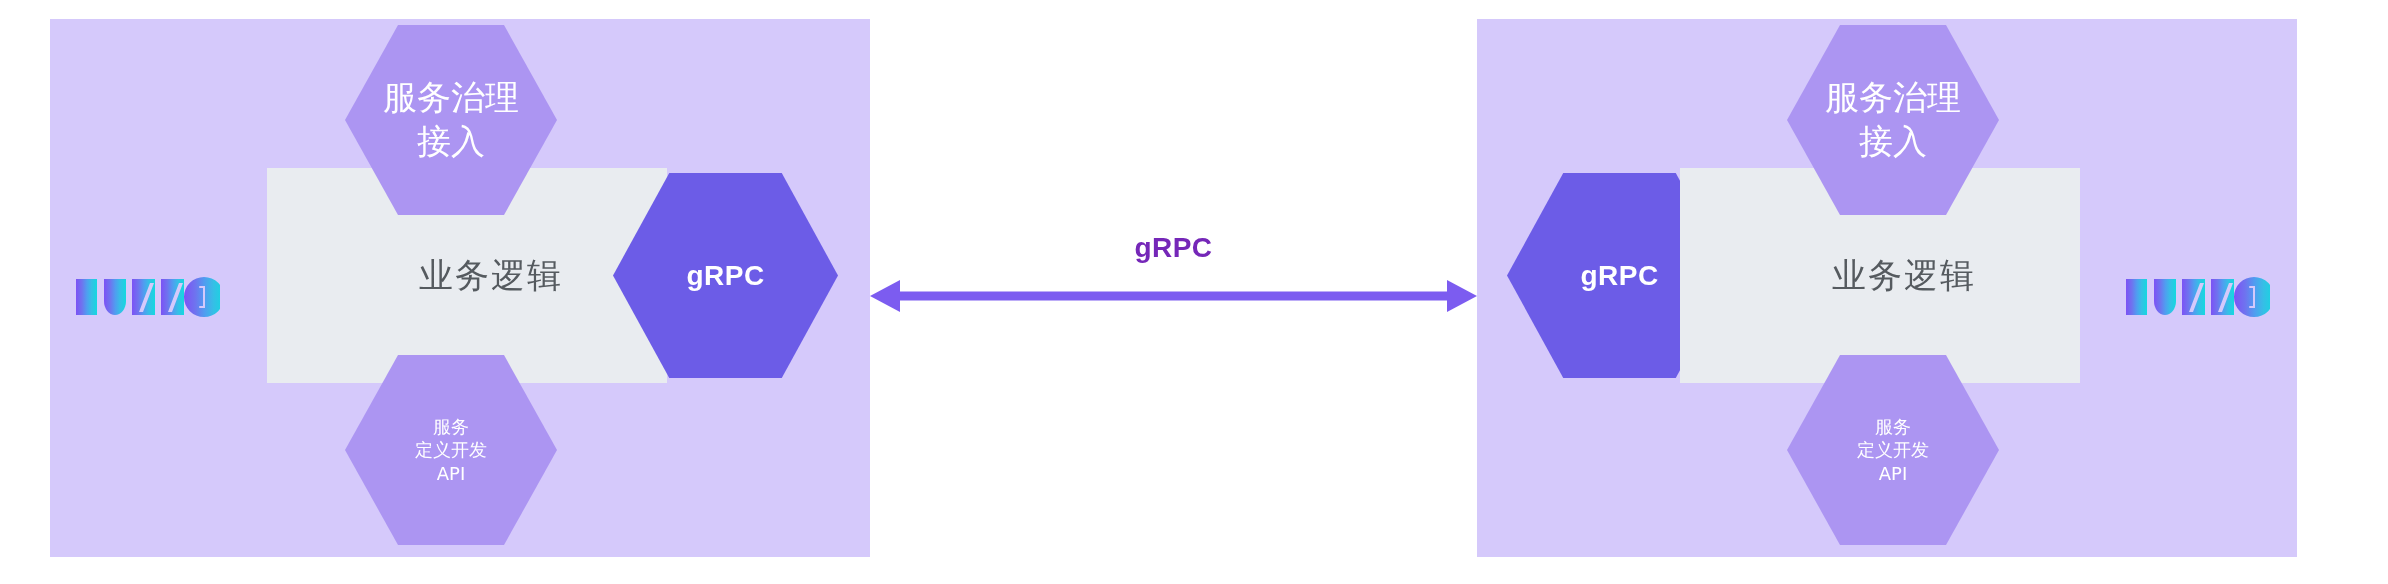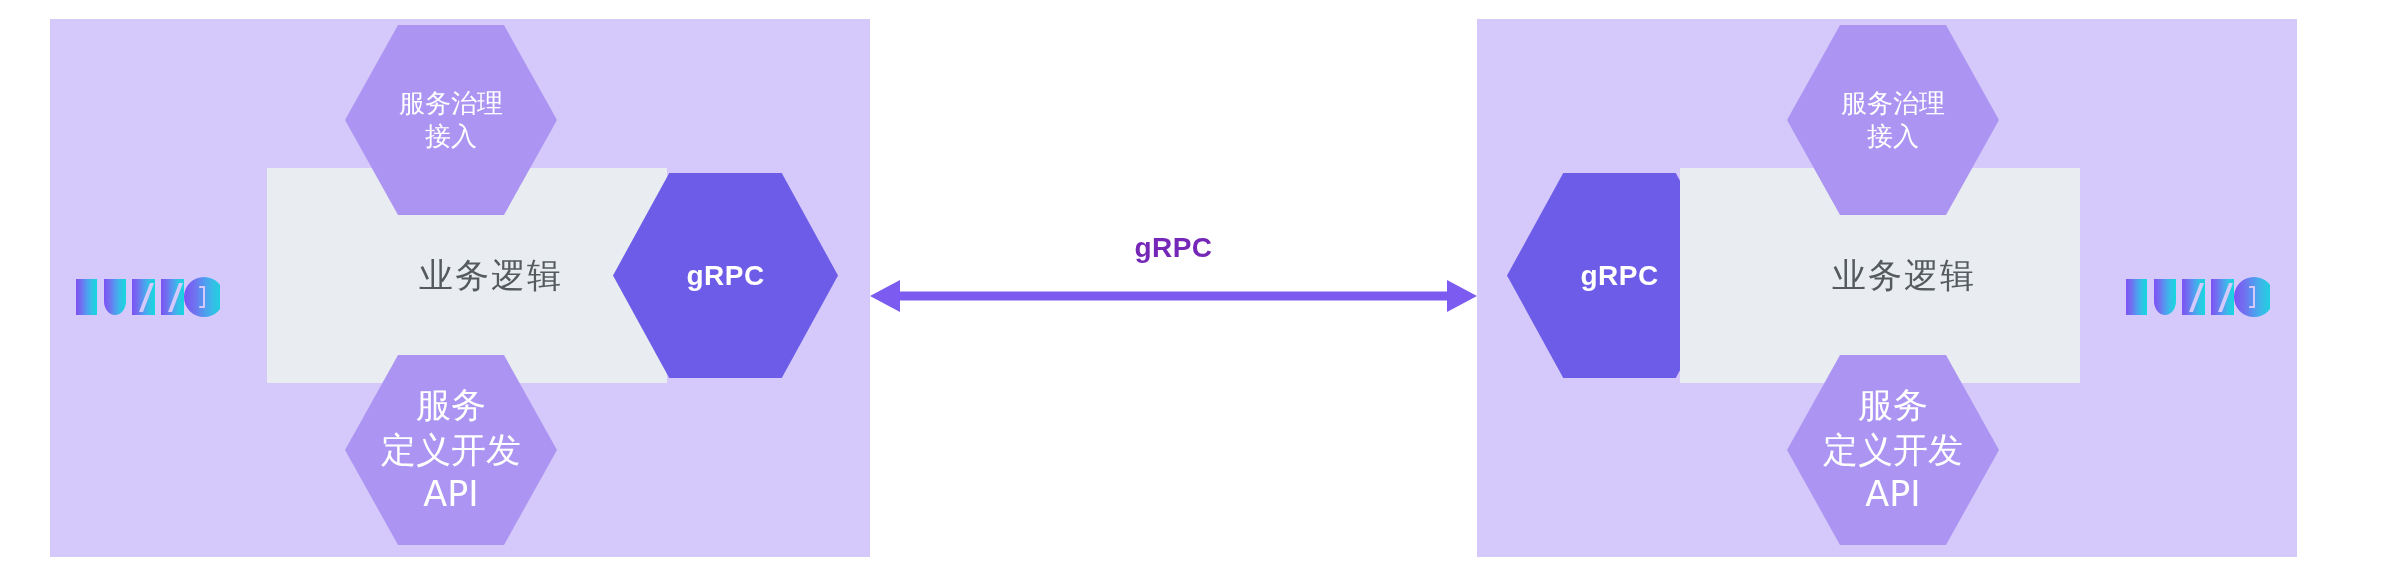--- a/index.html
+++ b/index.html
@@ -41,23 +41,23 @@
   .hex{
     position:absolute;
     -webkit-clip-path:polygon(25% 0%,75% 0%,100% 50%,75% 100%,25% 100%,0% 50%);
     clip-path:polygon(25% 0%,75% 0%,100% 50%,75% 100%,25% 100%,0% 50%);
     display:flex;align-items:center;justify-content:center;
     text-align:center;color:#ffffff;line-height:1.28;
   }
   .hex-light{background:#ac95f2;}
   .hex-grpc{background:#6c5ce7;}
 
-  .hex-top{width:212px;height:190px;top:6px;font-size:26px;
+  .hex-top{width:212px;height:190px;top:6px;font-size:34px;
     font-family:"DejaVu Sans","Liberation Sans",sans-serif;}
-  .hex-bottom{width:212px;height:190px;top:336px;font-size:35px;
+  .hex-bottom{width:212px;height:190px;top:336px;font-size:18px;
     font-family:"DejaVu Sans","Liberation Sans",sans-serif;}
   .hex-rpc{width:225px;height:205px;top:154px;
     font-size:28px;font-weight:bold;letter-spacing:.5px;}
 
   #panel-left  .hex-top    {left:295px;}
   #panel-left  .hex-bottom {left:295px;}
   #panel-left  .hex-rpc    {left:563px;}
 
   #panel-right .hex-top    {left:310px;}
   #panel-right .hex-bottom {left:310px;}

